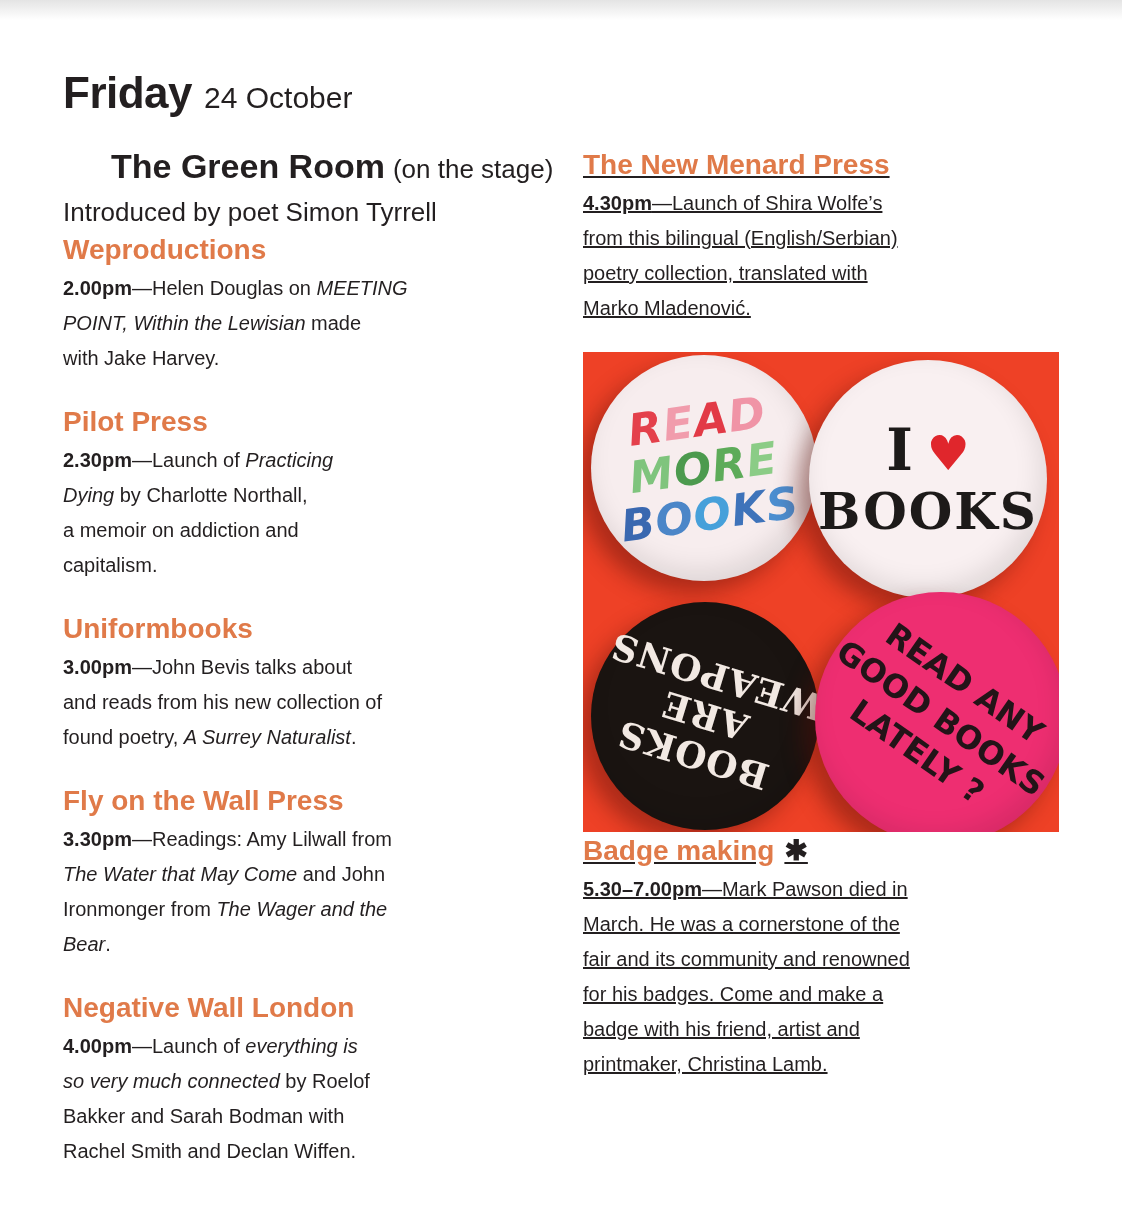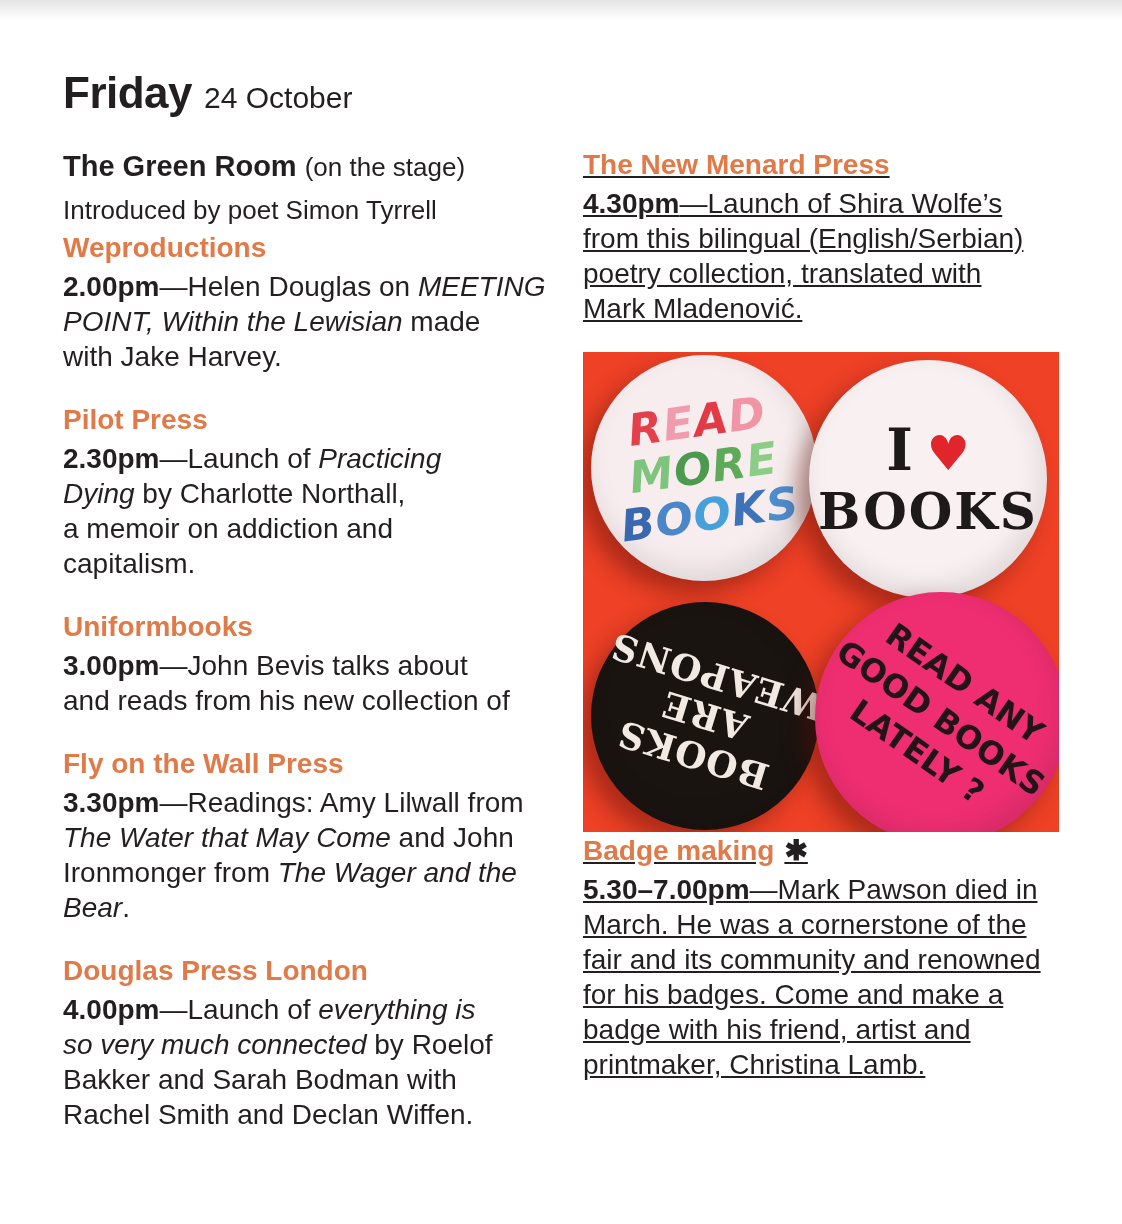--- a/index.html
+++ b/index.html
@@ -10,28 +10,28 @@
   .top-fade{position:absolute;left:0;top:0;width:100%;height:20px;
     background:linear-gradient(to bottom,#e4e4e4,#ffffff);}
   
   .title{position:absolute;left:63px;top:68px;white-space:nowrap;}
   .title .day{font-size:44px;font-weight:700;letter-spacing:-0.5px;}
   .title .date{font-size:30px;font-weight:400;margin-left:12px;}
   
   .col-left{position:absolute;left:63px;top:146px;width:495px;}
   .col-right{position:absolute;left:583px;top:146px;width:478px;text-decoration:underline;}
   .venue .v-line1{line-height:40px;white-space:nowrap;}
-  .venue .v-name{font-size:29px;font-weight:700;}
+  .venue .v-name{font-size:34px;font-weight:700;margin-left:48px;}
   .venue .v-note{font-size:26px;font-weight:400;margin-left:8px;}
   .venue .v-intro{font-size:26px;line-height:38px;white-space:nowrap;}
   .section{margin-top:27px;}
   .section:first-child{margin-top:0;}
   .sec-heading{font-size:28px;font-weight:700;color:#e07a49;line-height:37px;margin-bottom:3px;white-space:nowrap;}
   .sec-heading .suffix{color:#231f20;margin-left:10px;}
-  .line{font-size:28px;line-height:35px;white-space:nowrap;}
+  .line{font-size:20px;line-height:35px;white-space:nowrap;}
   .r-b{font-weight:700;}
   .r-i{font-style:italic;}
   
   .photo{
     position:relative;width:476px;height:480px;margin-top:26px;overflow:hidden;
   }
   .badge{position:absolute;border-radius:50%;display:flex;align-items:center;justify-content:center;
     text-align:center;box-shadow:-12px 12px 22px rgba(90,15,8,0.45), inset -6px -10px 26px rgba(0,0,0,0.10);}
   #b-read-more-books{left:8px;top:3px;width:226px;height:226px;}
   .rmb{transform:rotate(-8deg);font-family:"DejaVu Sans",sans-serif;font-weight:700;font-style:italic;
@@ -76,46 +76,47 @@
           <div class="sec-heading"><span>Pilot Press</span></div>
           <div class="line"><span class="r-b">2.30pm</span><span class="r-n">—Launch of </span><span class="r-i">Practicing</span></div>
           <div class="line"><span class="r-i">Dying</span><span class="r-n"> by Charlotte Northall,</span></div>
           <div class="line"><span class="r-n">a memoir on addiction and</span></div>
           <div class="line"><span class="r-n">capitalism.</span></div>
         </div>
         <div class="section">
           <div class="sec-heading"><span>Uniformbooks</span></div>
           <div class="line"><span class="r-b">3.00pm</span><span class="r-n">—John Bevis talks about</span></div>
           <div class="line"><span class="r-n">and reads from his new collection of</span></div>
+          <div class="line"><span class="r-n">found poetry, </span><span class="r-i">A Surrey Naturalist</span><span class="r-n">.</span></div>
         </div>
         <div class="section">
           <div class="sec-heading"><span>Fly on the Wall Press</span></div>
           <div class="line"><span class="r-b">3.30pm</span><span class="r-n">—Readings: Amy Lilwall from</span></div>
           <div class="line"><span class="r-i">The Water that May Come</span><span class="r-n"> and John</span></div>
           <div class="line"><span class="r-n">Ironmonger from </span><span class="r-i">The Wager and the</span></div>
           <div class="line"><span class="r-i">Bear</span><span class="r-n">.</span></div>
         </div>
         <div class="section">
-          <div class="sec-heading"><span>Douglas Press London</span></div>
+          <div class="sec-heading"><span>Negative Wall London</span></div>
           <div class="line"><span class="r-b">4.00pm</span><span class="r-n">—Launch of </span><span class="r-i">everything is</span></div>
           <div class="line"><span class="r-i">so very much connected</span><span class="r-n"> by Roelof</span></div>
           <div class="line"><span class="r-n">Bakker and Sarah Bodman with</span></div>
           <div class="line"><span class="r-n">Rachel Smith and Declan Wiffen.</span></div>
         </div>
       </div>
   </div>
 
   <div class="col-right">
     <div id="right-sections-top">
         <div class="section">
           <div class="sec-heading"><span>The New Menard Press</span></div>
           <div class="line"><span class="r-b">4.30pm</span><span class="r-n">—Launch of Shira Wolfe’s</span></div>
           <div class="line"><span class="r-n">from this bilingual (English/Serbian)</span></div>
           <div class="line"><span class="r-n">poetry collection, translated with</span></div>
-          <div class="line"><span class="r-n">Mark Mladenović.</span></div>
+          <div class="line"><span class="r-n">Marko Mladenović.</span></div>
         </div>
       </div>
 
     <div class="photo" id="badge-photo" style="background: rgb(238, 65, 38);">
 
     <div class="badge" id="b-read-more-books" style="background: rgb(247, 237, 238);">
           <div class="rmb">
             <div><span style="color: rgb(228, 64, 75);">R</span><span style="color: rgb(241, 156, 172);">E</span><span style="color: rgb(226, 58, 70);">A</span><span style="color: rgb(240, 148, 166);">D</span></div>
             <div><span style="color: rgb(127, 196, 125);">M</span><span style="color: rgb(76, 154, 78);">O</span><span style="color: rgb(93, 171, 89);">R</span><span style="color: rgb(139, 204, 134);">E</span></div>
             <div><span style="color: rgb(58, 104, 176);">B</span><span style="color: rgb(75, 134, 200);">O</span><span style="color: rgb(70, 160, 218);">O</span><span style="color: rgb(62, 115, 186);">K</span><span style="color: rgb(76, 142, 208);">S</span></div>

